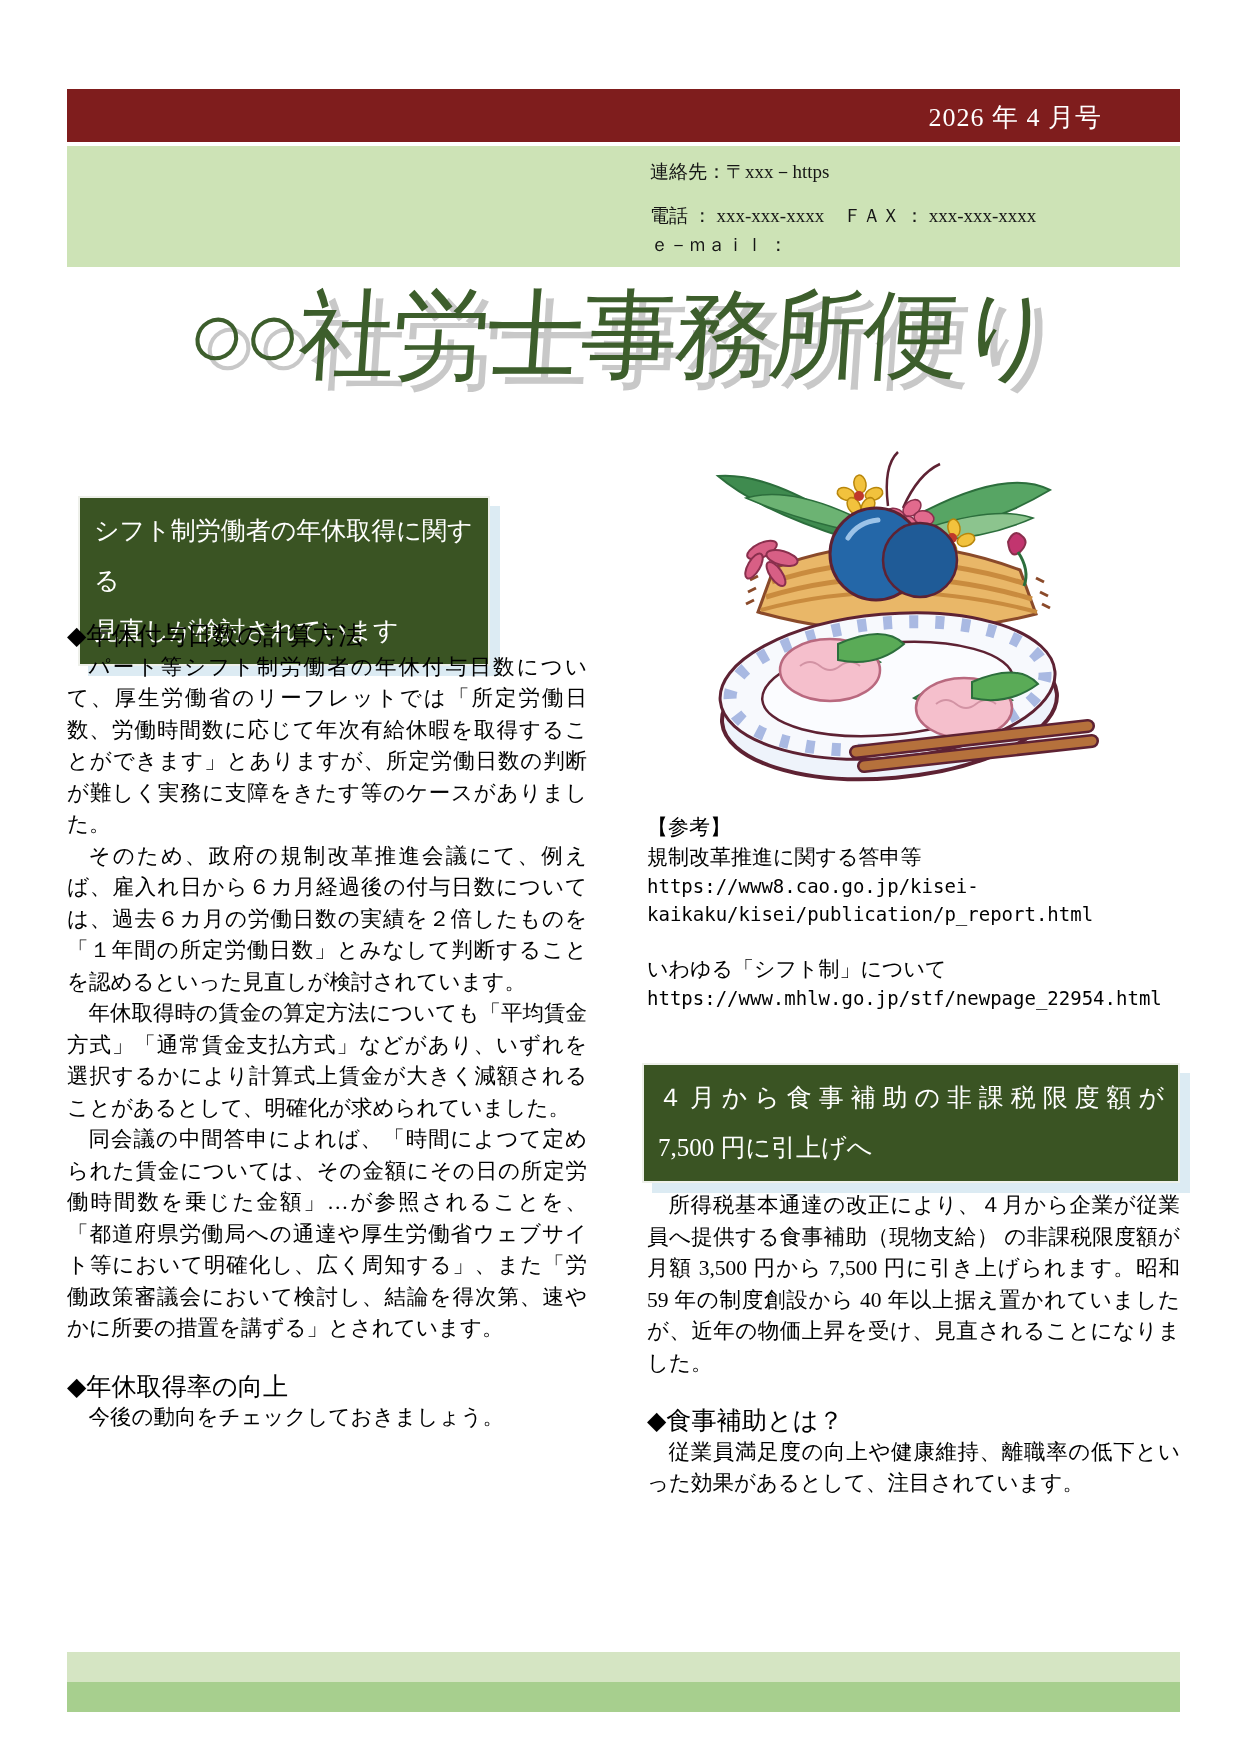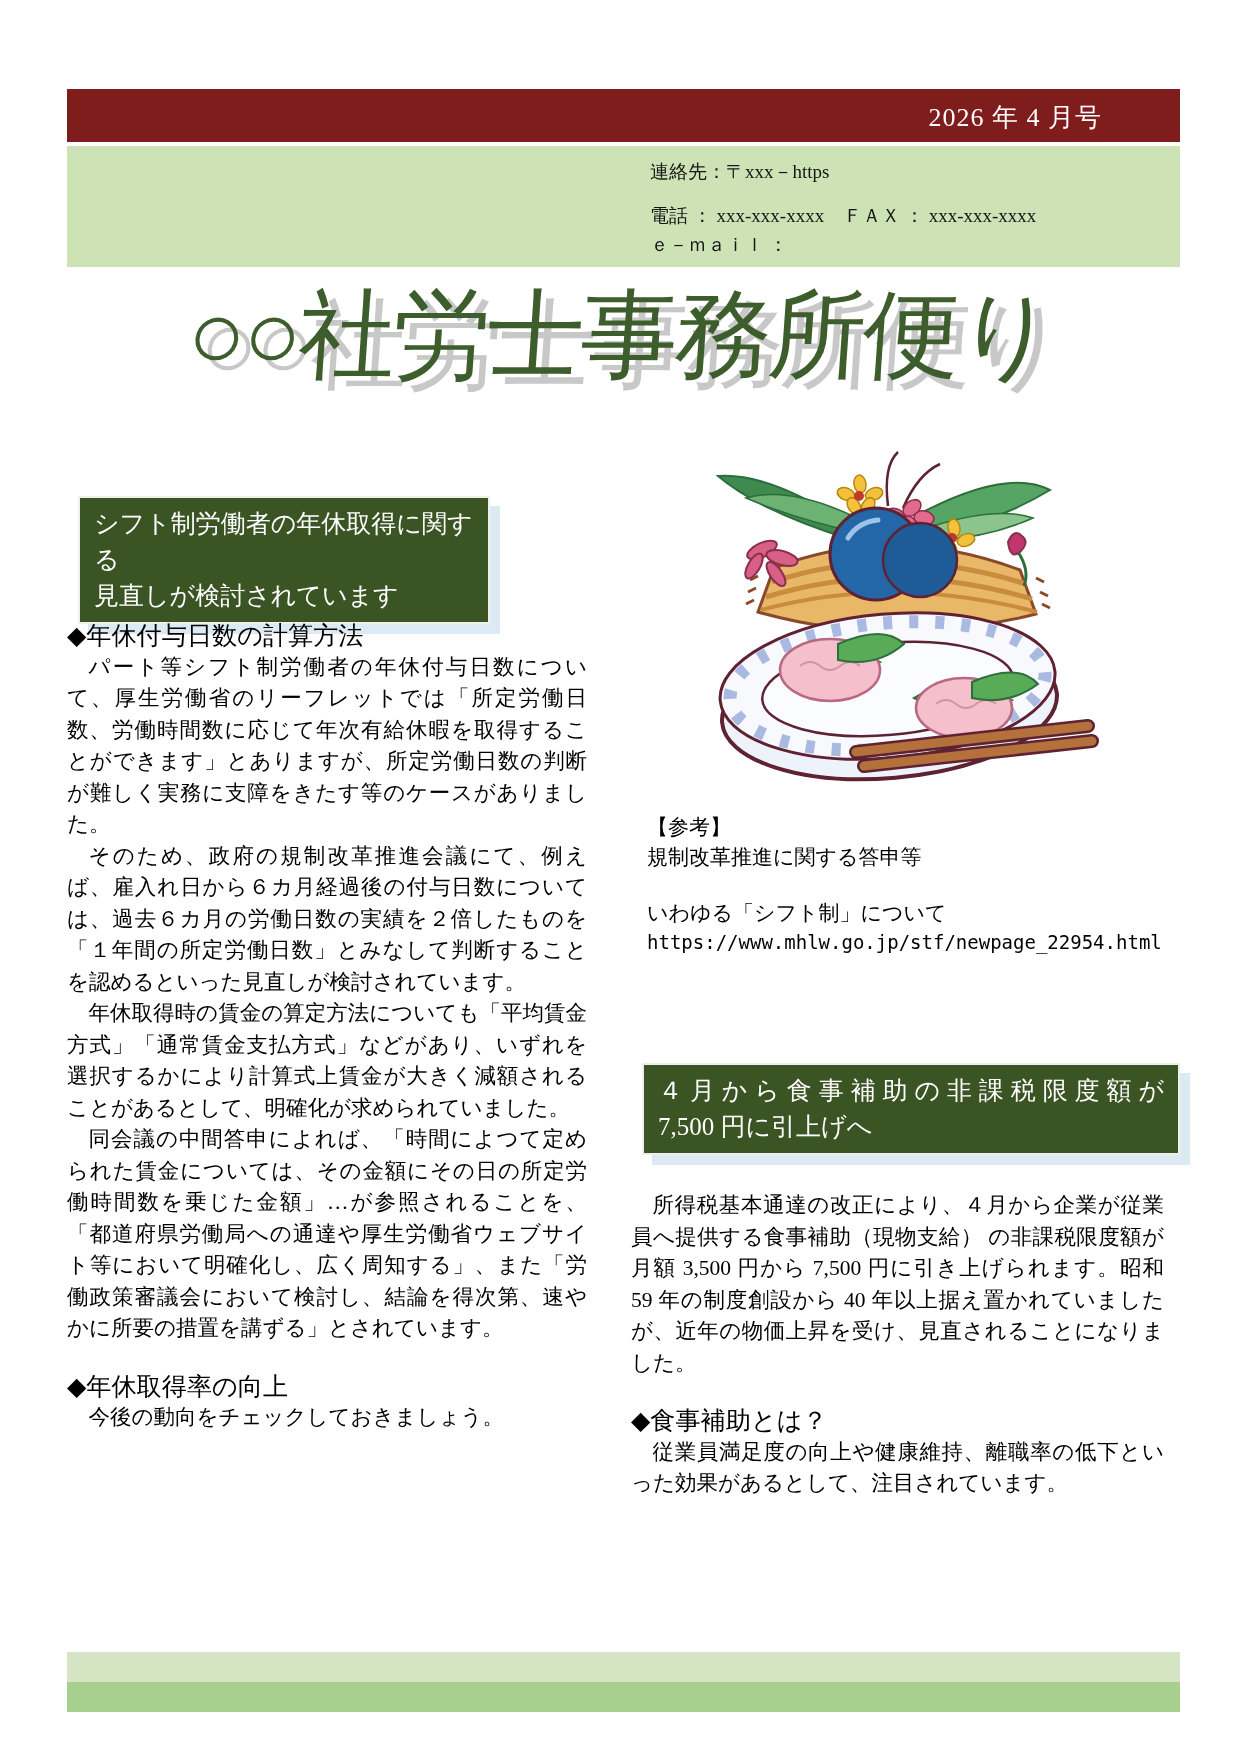--- a/index.html
+++ b/index.html
@@ -23,32 +23,32 @@
   #newsletter-title{
     position:absolute; left:0; right:0; top:266px; text-align:center;
     font-size:97px; line-height:1.45; color:#3d5e2c; white-space:nowrap;
     letter-spacing:-3px; transform:skewX(-4deg);
     text-shadow:13px 10px 0 #c8c8c8;
   }
 
   .hbox{
     position:absolute; background:#3a5423; color:#ffffff;
     border:2px solid #eef0ea; box-shadow:10px 10px 0 #dcebf3;
-    font-size:25px; line-height:36px; padding:8px 14px;
+    font-size:25px; line-height:50px; padding:8px 14px;
   }
   #hbox1 { left:78px;  top:496px;  width:380px; }
   #hbox2 { left:642px; top:1063px; width:506px; }
   .hline { display:block; }
   .jline { text-align:justify; text-align-last:justify; }
 
   .bodycol{
     font-size:21.5px; line-height:31.5px; text-align:justify; color:#000;
   }
   #col-left { position:absolute; left:67px; top:620px; width:520px; }
-  #col-right-body { position:absolute; left:631px; top:1190px; width:533px; }
+  #col-right-body { position:absolute; left:647px; top:1190px; width:533px; }
   .sec-heading { margin:0; font-weight:normal; }
   .mt { margin-top:26px; }
   .bodycol p { margin:0; text-indent:1em; }
 
   #illustration { position:absolute; left:688px; top:446px; width:412px; height:352px; }
 
   #reference { position:absolute; left:647px; top:812px; width:540px; font-size:21px; line-height:30px; }
   #reference .ref-title { margin:0; }
   #reference .gap { margin-top:26px; }
   .url{
@@ -171,20 +171,21 @@
       <path d="M168,306 L400,280" stroke="#5e2233" stroke-width="14"></path>
       <path d="M168,306 L400,280" stroke="#b5713c" stroke-width="9"></path>
       <path d="M176,320 L404,295" stroke="#5e2233" stroke-width="14"></path>
       <path d="M176,320 L404,295" stroke="#b5713c" stroke-width="9"></path>
     </g>
   </svg>
 
   <div id="reference">
     <div>【参考】</div>
     <p class="ref-title">規制改革推進に関する答申等</p>
+    <div class="url">https://www8.cao.go.jp/kisei-kaikaku/kisei/publication/p_report.html</div>
     <p class="ref-title gap">いわゆる「シフト制」について</p>
     <div class="url">https://www.mhlw.go.jp/stf/newpage_22954.html</div>
   </div>
 
   <div class="hbox" id="hbox2">
     <span class="hline jline">４月から食事補助の非課税限度額が</span>
     <span class="hline">7,500 円に引上げへ</span>
   </div>
 
   <div id="col-right-body" class="bodycol">

